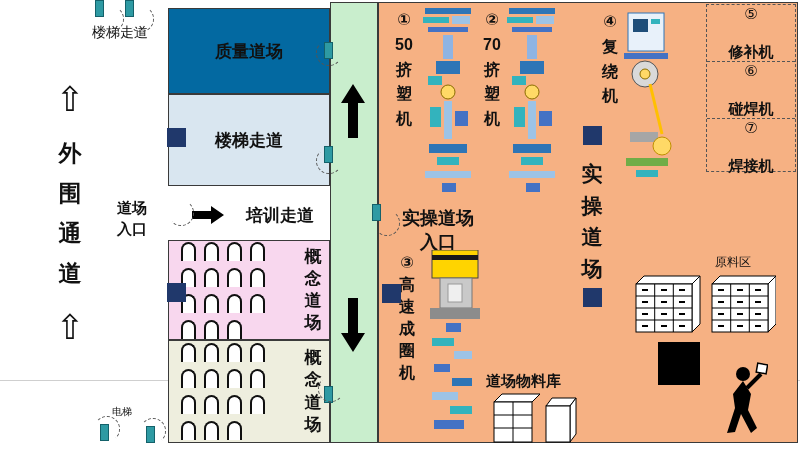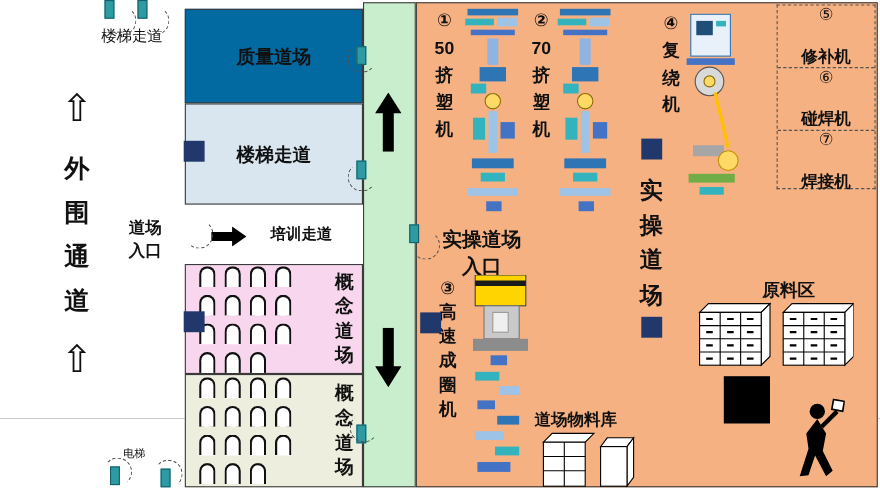--- a/index.html
+++ b/index.html
@@ -31,35 +31,35 @@
 
   
   .stair-label { left:92px; top:24px; font-size:14px; }
   .outer-corridor { left:38px; top:82px; width:64px; height:262px; display:flex;
                     flex-direction:column; align-items:center; justify-content:space-between; }
   .outer-text { font-size:23px; font-weight:700; line-height:1.75; text-align:center; }
   .hollow-arrow { font-size:34px; line-height:1; font-weight:400; }
   .entrance-label { left:100px; top:197px; width:64px; font-size:15px; font-weight:600;
                     line-height:1.4; text-align:center; }
   .elevator-label { left:112px; top:405px; font-size:10px; }
-  .training-label { left:246px; top:204px; font-size:14px; font-weight:700; }
+  .training-label { left:246px; top:204px; font-size:17px; font-weight:700; }
 
   
   .vlabel { position:absolute; width:32px; font-size:16px; font-weight:600;
             line-height:1.55; text-align:center; white-space:pre-line; }
   .m50 { left:388px; top:8px; }
   .m70 { left:476px; top:8px; }
   .m4  { left:594px; top:10px; }
   .m3  { left:391px; top:252px; line-height:1.38; }
   .ptitle { position:absolute; left:569px; top:158px; width:46px; font-size:21px;
             font-weight:700; line-height:1.5; text-align:center; white-space:pre-line; }
   .pentrance { position:absolute; left:394px; top:206px; width:88px; font-size:18px;
                font-weight:600; line-height:1.35; text-align:center; white-space:pre-line; }
   .store-label { left:486px; top:372px; width:96px; font-size:15px; font-weight:600; }
-  .raw-label { left:693px; top:254px; font-size:16px; font-weight:700; }
+  .raw-label { left:715px; top:254px; font-size:12px; font-weight:400; }
 
   
   .dash-box { position:absolute; left:706px; top:4px; width:90px; height:168px;
               border:1.5px dashed #555; display:flex; flex-direction:column; }
   .dash-cell { flex:1; border-bottom:1.5px dashed #555; display:flex; flex-direction:column;
                align-items:center; justify-content:center; }
   .dash-cell:last-child { border-bottom:none; }
   .cell-num { font-size:15px; line-height:1.2; }
   .cell-name { font-size:15px; font-weight:600; line-height:1.2;margin-top:20px; }
 

